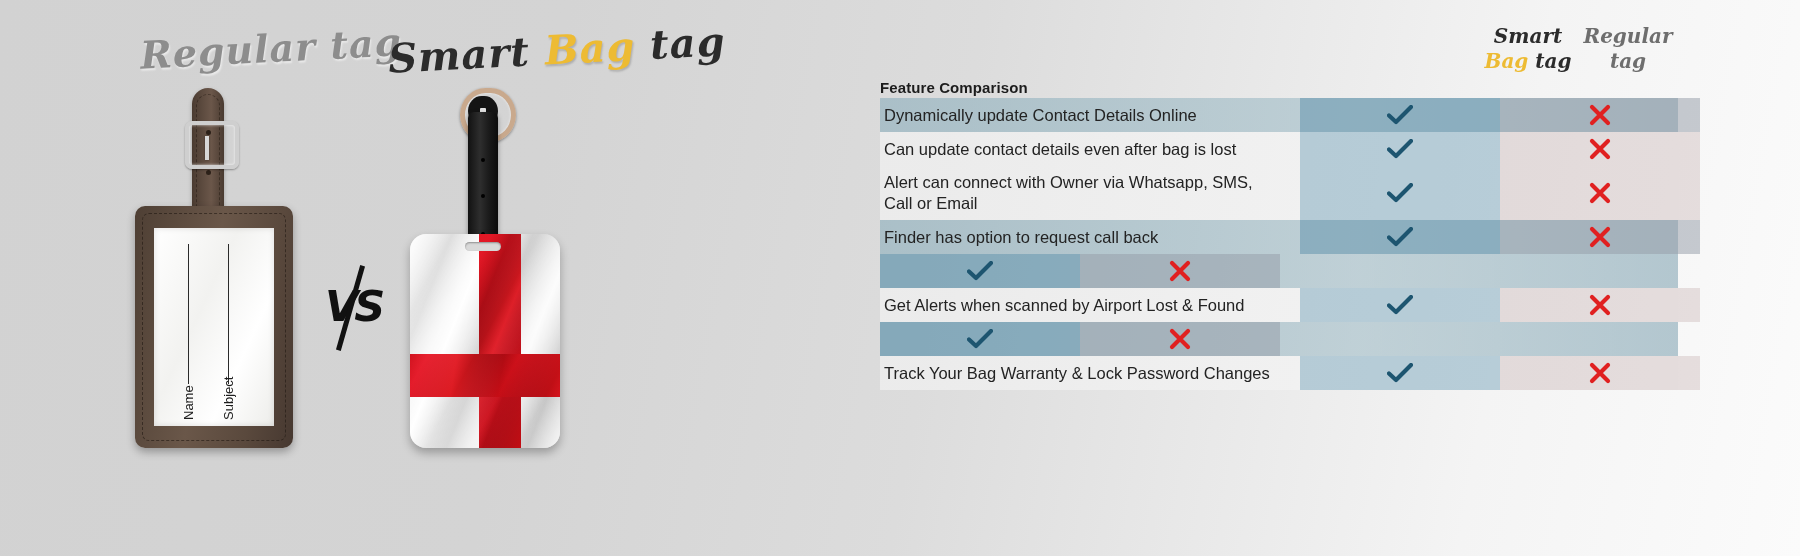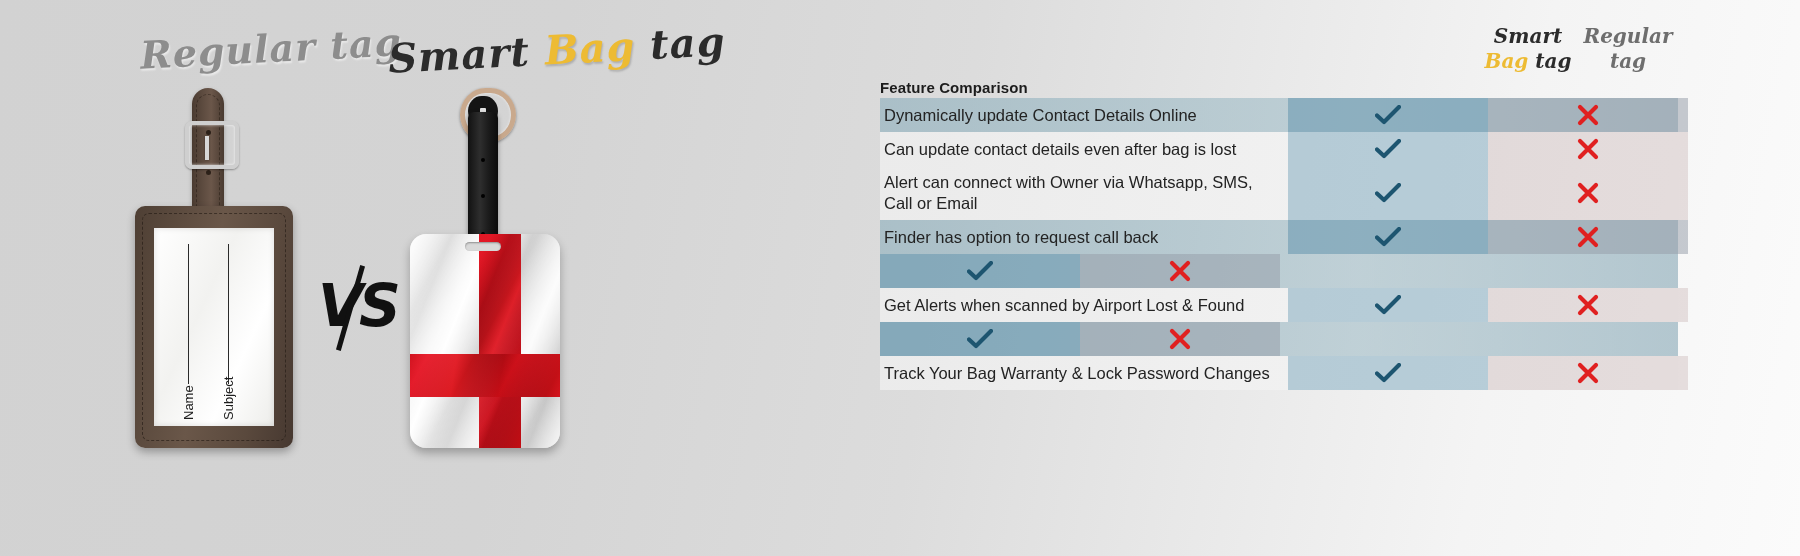--- a/index.html
+++ b/index.html
@@ -27,21 +27,21 @@
   #smart-heading{left:388px;top:26px;font-size:40px;color:#2b2b2b;}
   #smart-heading .gold{color:#edbb33;text-shadow:1px 2px 2px rgba(0,0,0,.18);}
 
   
   #vs-badge{
     position:absolute;left:318px;top:268px;width:70px;height:76px;
   }
   #vs-badge .vs-text{
     position:absolute;left:0;top:0;width:70px;height:76px;
     font-family:"DejaVu Sans",sans-serif;
-    font-weight:700;font-style:italic;font-size:58px;color:#111;
+    font-weight:700;font-style:italic;font-size:43px;color:#111;
     line-height:76px;text-align:center;letter-spacing:-4px;
   }
   #vs-badge .vs-slash{
     position:absolute;left:30px;top:-4px;width:5px;height:88px;
     background:#111;transform:rotate(16deg);
   }
 
   
   #regular-tag{position:absolute;left:135px;top:88px;width:158px;height:360px;}
   #regular-tag .strap{
@@ -156,21 +156,21 @@
 
   #table-title{
     position:absolute;left:880px;top:79px;
     font-size:15px;font-weight:700;color:#1c1c1c;letter-spacing:.1px;
   }
   #rows{position:absolute;left:880px;top:98px;width:798px;}
   .row{position:relative;display:flex;align-items:center;min-height:34px;}
   .row.odd{background:linear-gradient(90deg,rgba(150,180,192,.70),rgba(163,190,200,.62) 60%,rgba(150,178,190,.7));}
   .row.even{background:linear-gradient(90deg,rgba(238,238,238,.85),rgba(246,246,246,.8));}
   .row .label{
-    flex:0 0 398px;padding:6px 6px 6px 4px;
+    flex:0 0 398px;padding:6px 18px 6px 4px;
     font-size:16.5px;color:#232323;line-height:21px;
   }
   .row .cell{
     flex:0 0 200px;align-self:stretch;display:flex;align-items:center;justify-content:center;
     font-size:20px;font-weight:700;
   }
   .row .cell.smart{background:rgba(126,168,190,.52);color:#1d5570;}
   .row .cell.regular{background:rgba(186,160,160,.30);color:#e02020;}
   .row.odd .cell.smart{background:rgba(110,155,178,.62);}
   .row.odd .cell.regular{background:rgba(150,158,168,.52);}

